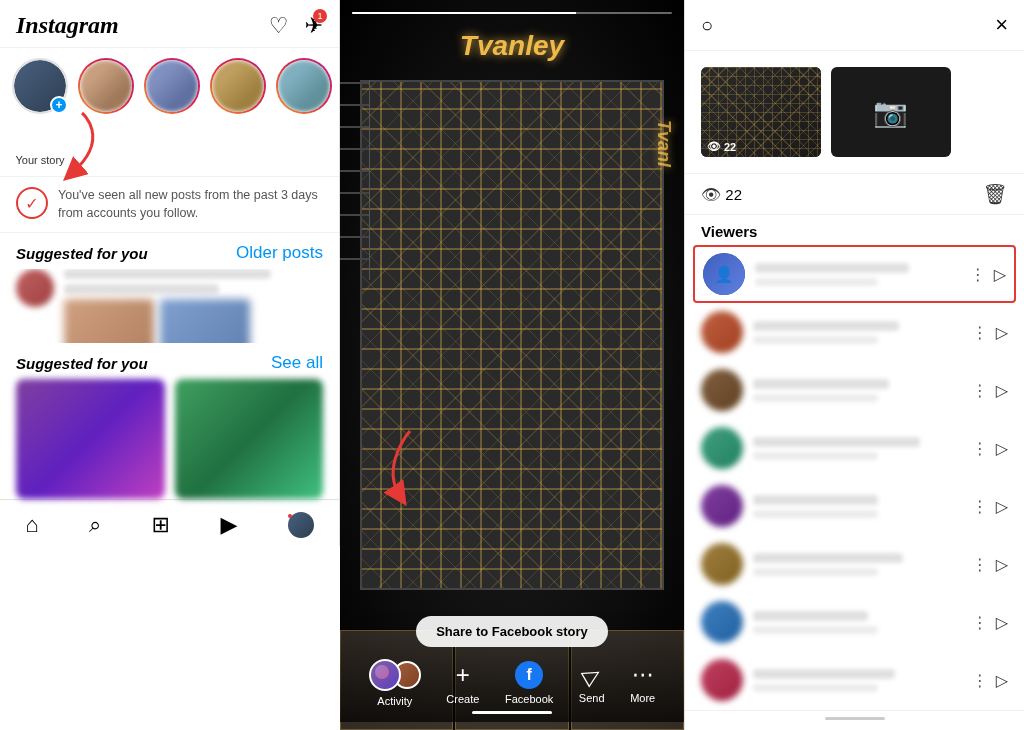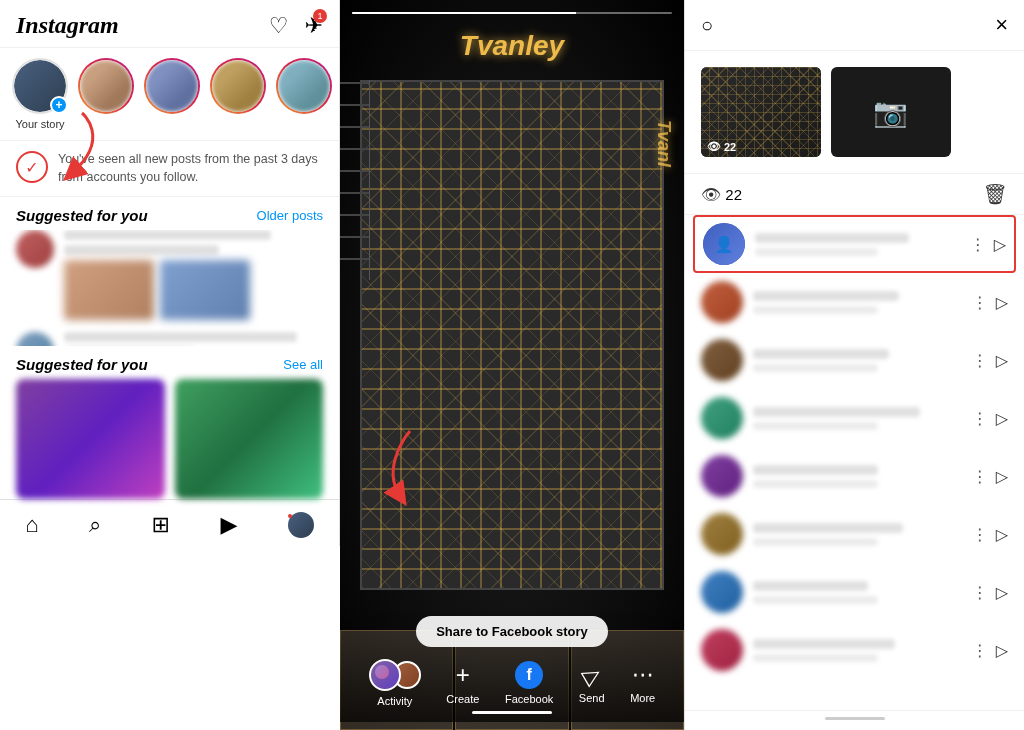--- a/index.html
+++ b/index.html
@@ -132,20 +132,21 @@
     }
 
     .story-label {
       font-size: 11px;
       color: #333;
       text-align: left;
       max-width: 56px;
       overflow: hidden;
       white-space: nowrap;
       text-overflow: ellipsis;
+      margin-top: 36px;
     }
 
     
     .all-seen-notice {
       display: flex;
       align-items: flex-start;
       gap: 10px;
       padding: 10px 16px;
       border-bottom: 1px solid #f0f0f0;
     }
@@ -178,21 +179,21 @@
     }
 
     .section-title {
       font-size: 15px;
       font-weight: 700;
       color: #000;
       font-style: italic;
     }
 
     .section-link {
-      font-size: 13px;
+      font-size: 17px;
       color: #0095f6;
       cursor: pointer;
     }
 
     
     .blurred-posts {
       padding: 0 16px;
       display: flex;
       flex-direction: column;
       gap: 12px;
@@ -1002,20 +1003,23 @@
   </div>
 
   <div class="story-meta-row">
     <div class="view-count-main">
       <span class="view-eye-icon">👁</span>
       <span>22</span>
     </div>
     <span class="delete-icon">🗑</span>
   </div>
 
+  <div class="viewers-section">
+    <span class="viewers-title">Viewers</span>
+  </div>
 
   <div class="viewers-list">
 
     <div class="viewer-item highlighted">
       <div class="viewer-avatar va1">
         <div style="width:100%;height:100%;background:linear-gradient(135deg,#4060c0,#6080e0);border-radius:50%;display:flex;align-items:center;justify-content:center;color:#fff;font-size:16px;">👤</div>
       </div>
       <div class="viewer-info">
         <div class="viewer-name-bar" style="width:75%;"></div>
         <div class="viewer-sub-bar"></div>

